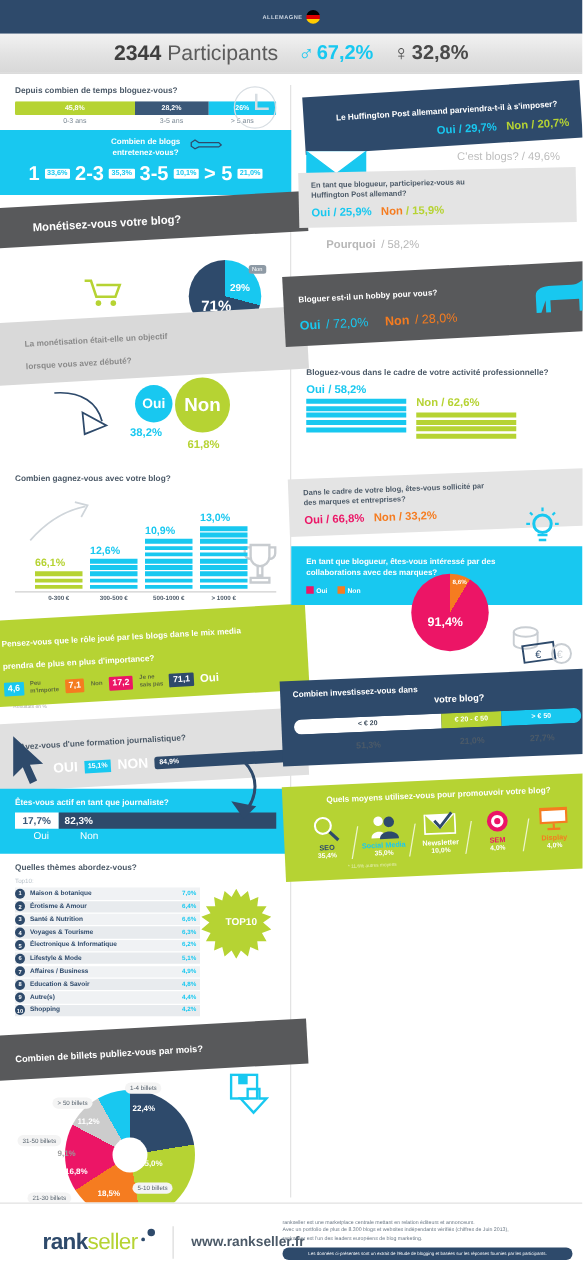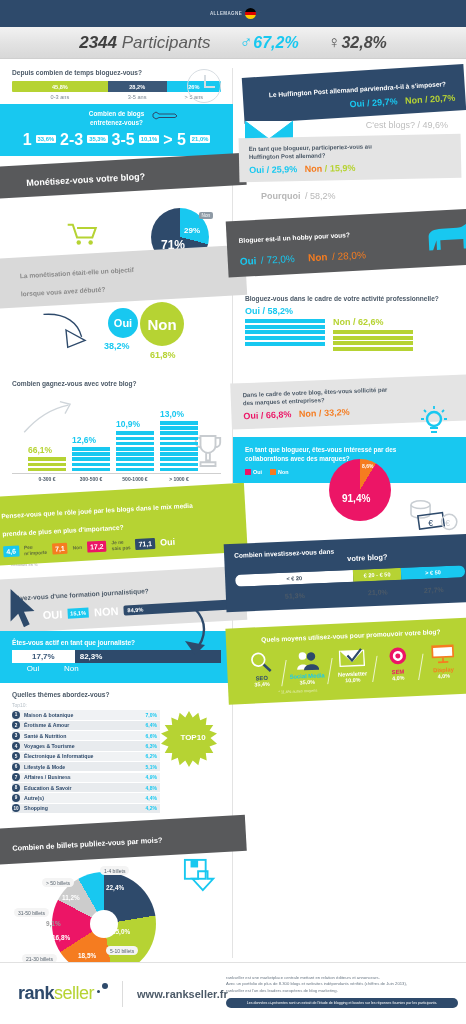--- a/index.html
+++ b/index.html
@@ -20,23 +20,22 @@
   .topbar h1 { font-size: 16px; font-weight: bold; color: #fff; letter-spacing:.2px; }
   .topbar h1 .yr { color: #18c8f0; }
   .country { display:flex; align-items:center; gap:3px; }
   .country-label { font-size:4.5px; color:#cfd8e3; letter-spacing:.4px; font-weight:bold;}
   .flag { width:11px; height:11px; border-radius:50%; overflow:hidden; display:block;
           background: linear-gradient(180deg,#000 0 33%, #d00 33% 66%, #fc0 66% 100%); }
 
   .statbar {
     height: 32px;
     background: linear-gradient(180deg,#f2f2f2 0%, #e2e2e2 55%, #d8d8d8 100%);
-    display:flex; align-items:center; justify-content:center; gap:28px;
+    display:flex; align-items:center; justify-content:center; gap:16px;
     border-bottom:1px solid #cfcfcf;
-    font-style:italic;
   }
   .participants { font-size:17px; color:#5c5c5c; }
   .participants b { color:#3f3f3f; font-weight:bold; }
   .gender { font-size:16px; font-weight:bold; display:flex; align-items:center; gap:2px;}
   .male { color:#18c8f0; }
   .female { color:#4a4a4a; }
   .gsym { font-size:17px; }
 
   
   .divider { position:absolute; left:232px; top:68px; width:1px; height:890px; background:#e3e3e3; }
@@ -134,21 +133,21 @@
   .formrow .w { font-size:11px; font-weight:bold; color:#fff; }
   .badge-c { background:#18c8f0; color:#fff; font-size:5.6px; font-weight:bold; padding:2px 3px; }
   .bar-dark { background:#2e4a6b; color:#fff; font-size:5.6px; font-weight:bold;
               padding:2px 4px; width:110px; border-radius:2px;}
   .cursor { position:absolute; left:8px; top:14px; width:30px; height:44px; }
 
   
   .actif { background:#18c8f0; padding:8px 12px 10px 12px; position:relative; }
   .actif .bars { display:flex; margin-top:4px; }
   .actif .b1 { background:#fff; color:#3b5878; font-size:8px; font-weight:bold;
-               padding:2px 20px; }
+               padding:2px 6px; }
   .actif .b2 { background:#2e4a6b; color:#fff; font-size:8px; font-weight:bold;
                padding:2px 5px; flex:1; }
   .actif .ln { display:flex; margin-top:1px; font-size:8px; color:#fff; }
   .actif .ln .o{ width:42px; text-align:center;} .actif .ln .n{ margin-left:10px;}
   .bigarrow { position:absolute; right:22px; top:-24px; width:30px; height:60px; }
 
   
   .themes { padding:8px 12px 4px 12px; position:relative; }
   .top10lab { font-size:5px; color:#b9c2ca; margin:4px 0 2px 0; }
   .trow { display:flex; align-items:center; gap:4px; height:9.2px; margin-bottom:1.2px;
@@ -234,21 +233,21 @@
   .pitem { text-align:center; width:40px; position:relative; }
   .pico { height:26px; display:flex; align-items:center; justify-content:center; }
   .pname { font-size:5.8px; font-weight:bold; }
   .ppct { font-size:5.4px; font-weight:bold; color:#fff; }
   .sep { width:1px; height:26px; background:rgba(255,255,255,.75); transform:skewX(-12deg); }
   .promote .fn { font-size:3.8px; color:#e6efb8; padding-left:40px; margin-top:4px; }
 
   
   .footer { position:absolute; left:0; bottom:0; width:466px; height:62px;
             border-top:1px solid #e1e1e1; background:#fff; display:flex; align-items:center; }
-  .logo { font-size:18px; font-weight:bold; color:#2e4a6b; padding-left:18px; letter-spacing:-.5px;}
+  .logo { font-size:18px; font-weight:bold; color:#2e4a6b; padding-left:34px; letter-spacing:-.5px;}
   .logo .b { color:#b6d333; font-weight:normal; }
   .logodot{ display:inline-block; position:relative; width:14px; height:14px; vertical-align:2px;}
   .logodot b{ position:absolute; right:0; top:0; width:6px; height:6px; border-radius:50%; background:#2e4a6b;}
   .logodot i{ position:absolute; right:8px; top:7px; width:3px; height:3px; border-radius:50%; background:#2e4a6b;}
   .vline { width:1px; height:26px; background:#dcdcdc; margin:0 14px; }
   .url { font-size:11px; color:#4c5a68;font-weight:bold; }
   .fdesc { position:absolute; right:8px; top:12px; width:232px; }
   .fdesc p { font-size:4.2px; color:#6b7885; line-height:1.5; }
   .fbadge { margin-top:4px; background:#2e4a6b; color:#fff; font-size:3.6px;
             padding:3px 6px; border-radius:7px; text-align:center; }

